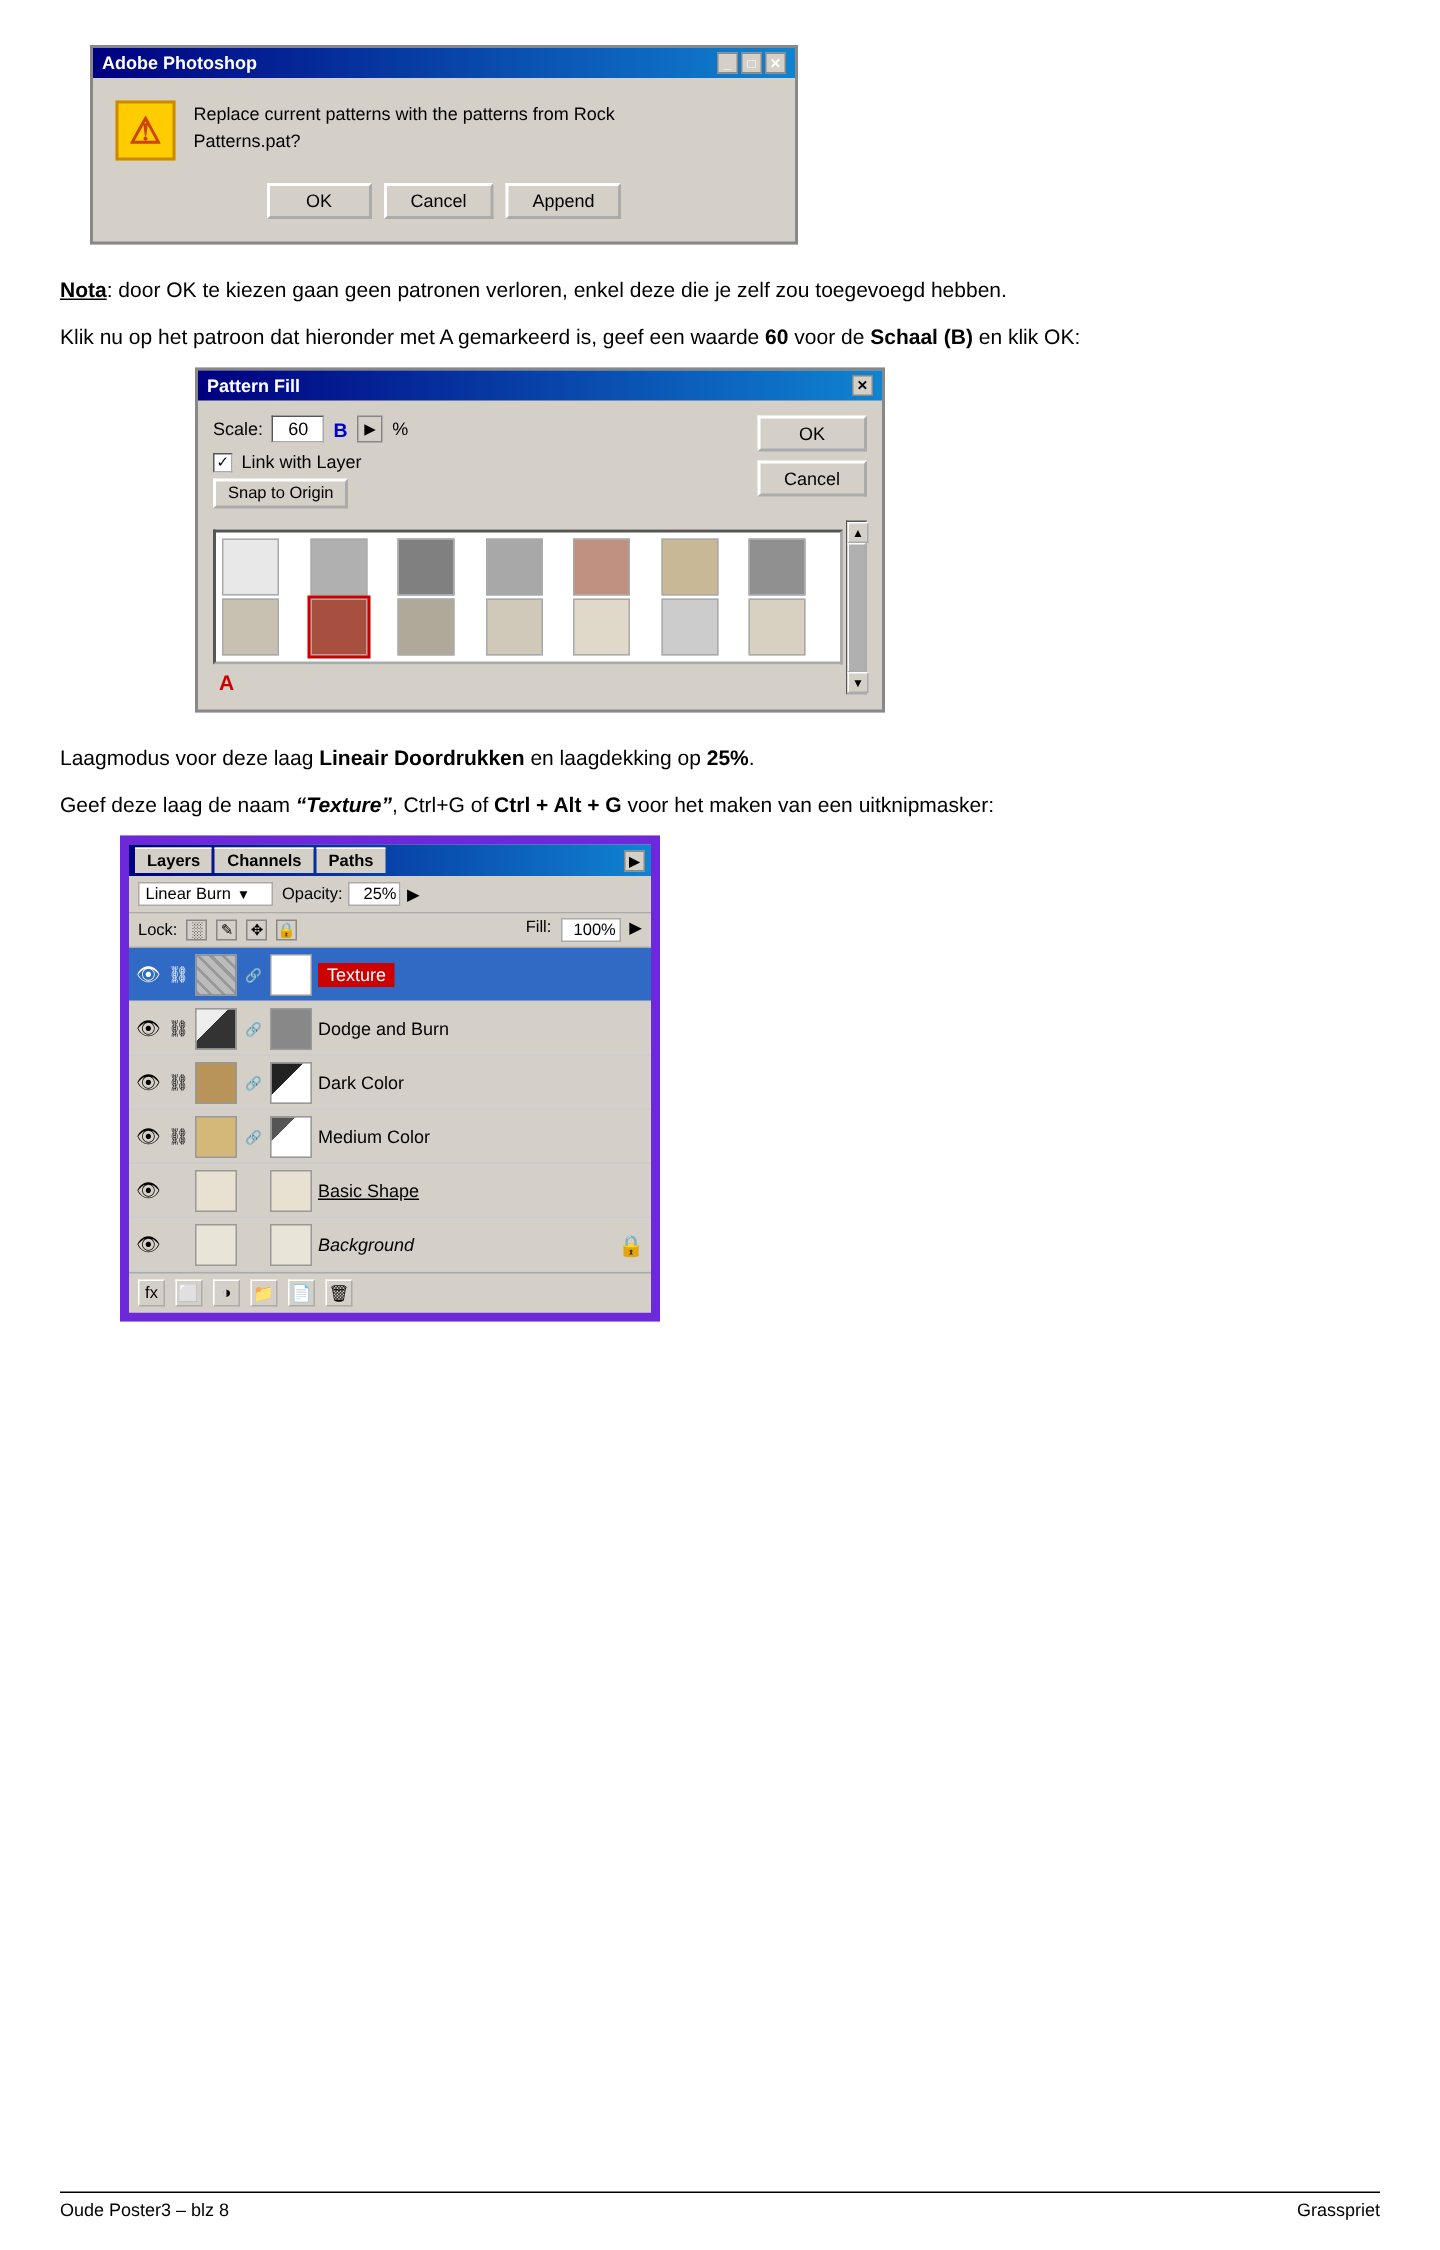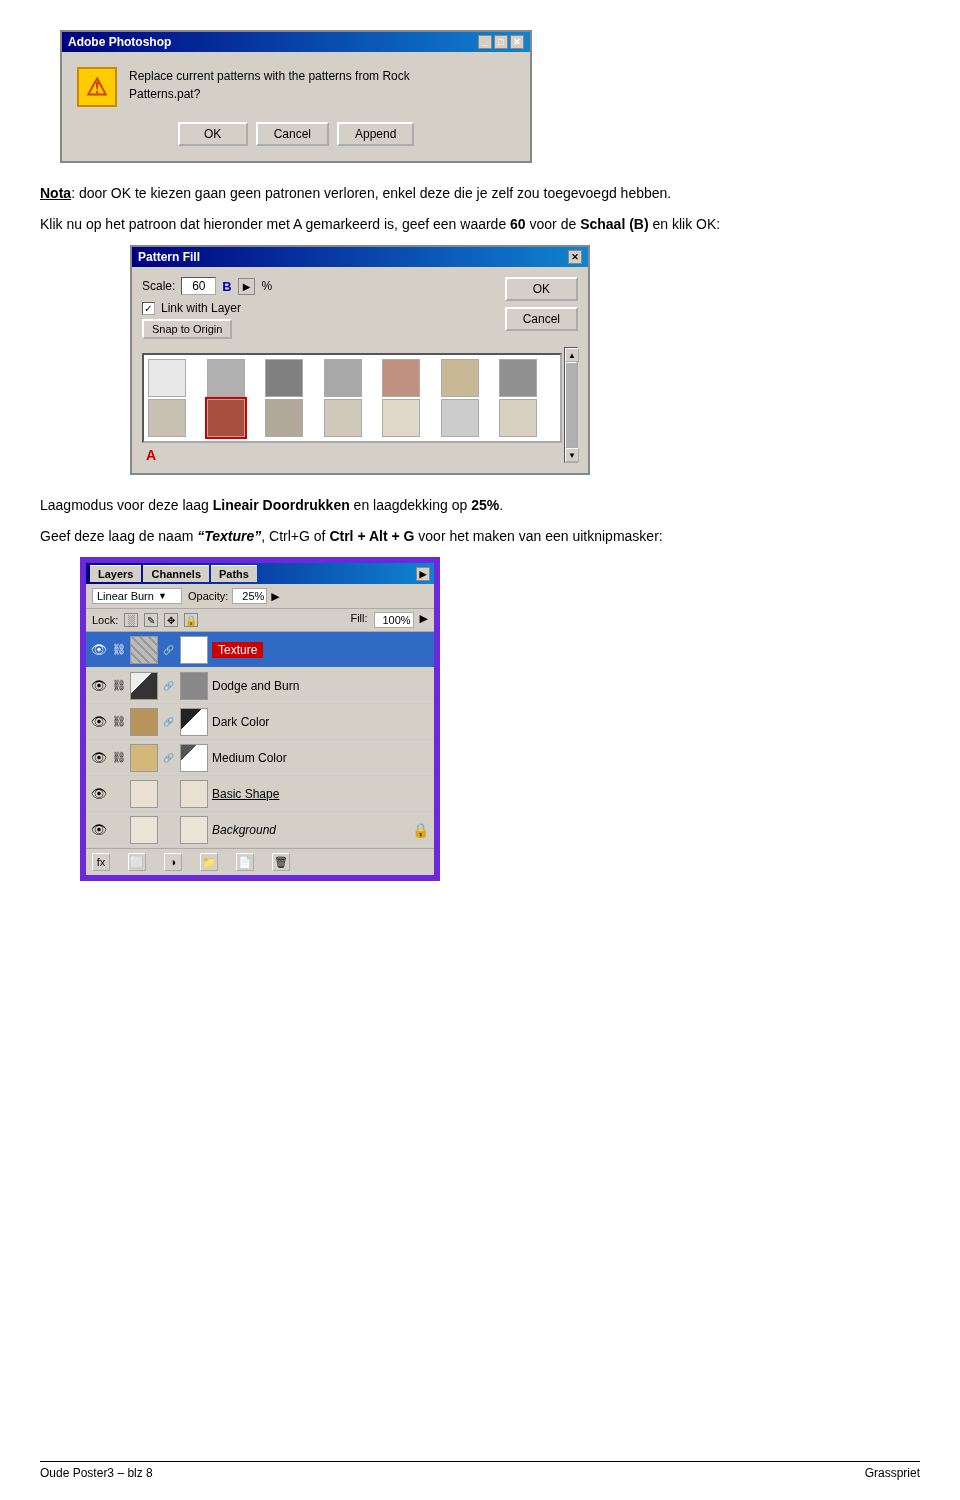--- a/index.html
+++ b/index.html
@@ -370,21 +370,21 @@
     .thumb-mediumcolor { background: #d4b87a; }
     .thumb-mediumcolor-mask { background: linear-gradient(135deg, #555 30%, #fff 30%); }
     .thumb-basicshape { background: #e8e0d0; }
     .thumb-background { background: #e8e4d8; }
 
     
     .lp-bottom {
       background: #d4d0c8;
       padding: 4px 6px;
       display: flex;
-      gap: 18px;
+      gap: 7px;
       align-items: center;
       border-top: 1px solid #aaa;
     }
     .lp-bottom-btn {
       width: 18px; height: 18px;
       background: #d4d0c8;
       border: 1px outset #fff;
       display: flex; align-items: center; justify-content: center;
       font-size: 11px;
       cursor: pointer;

